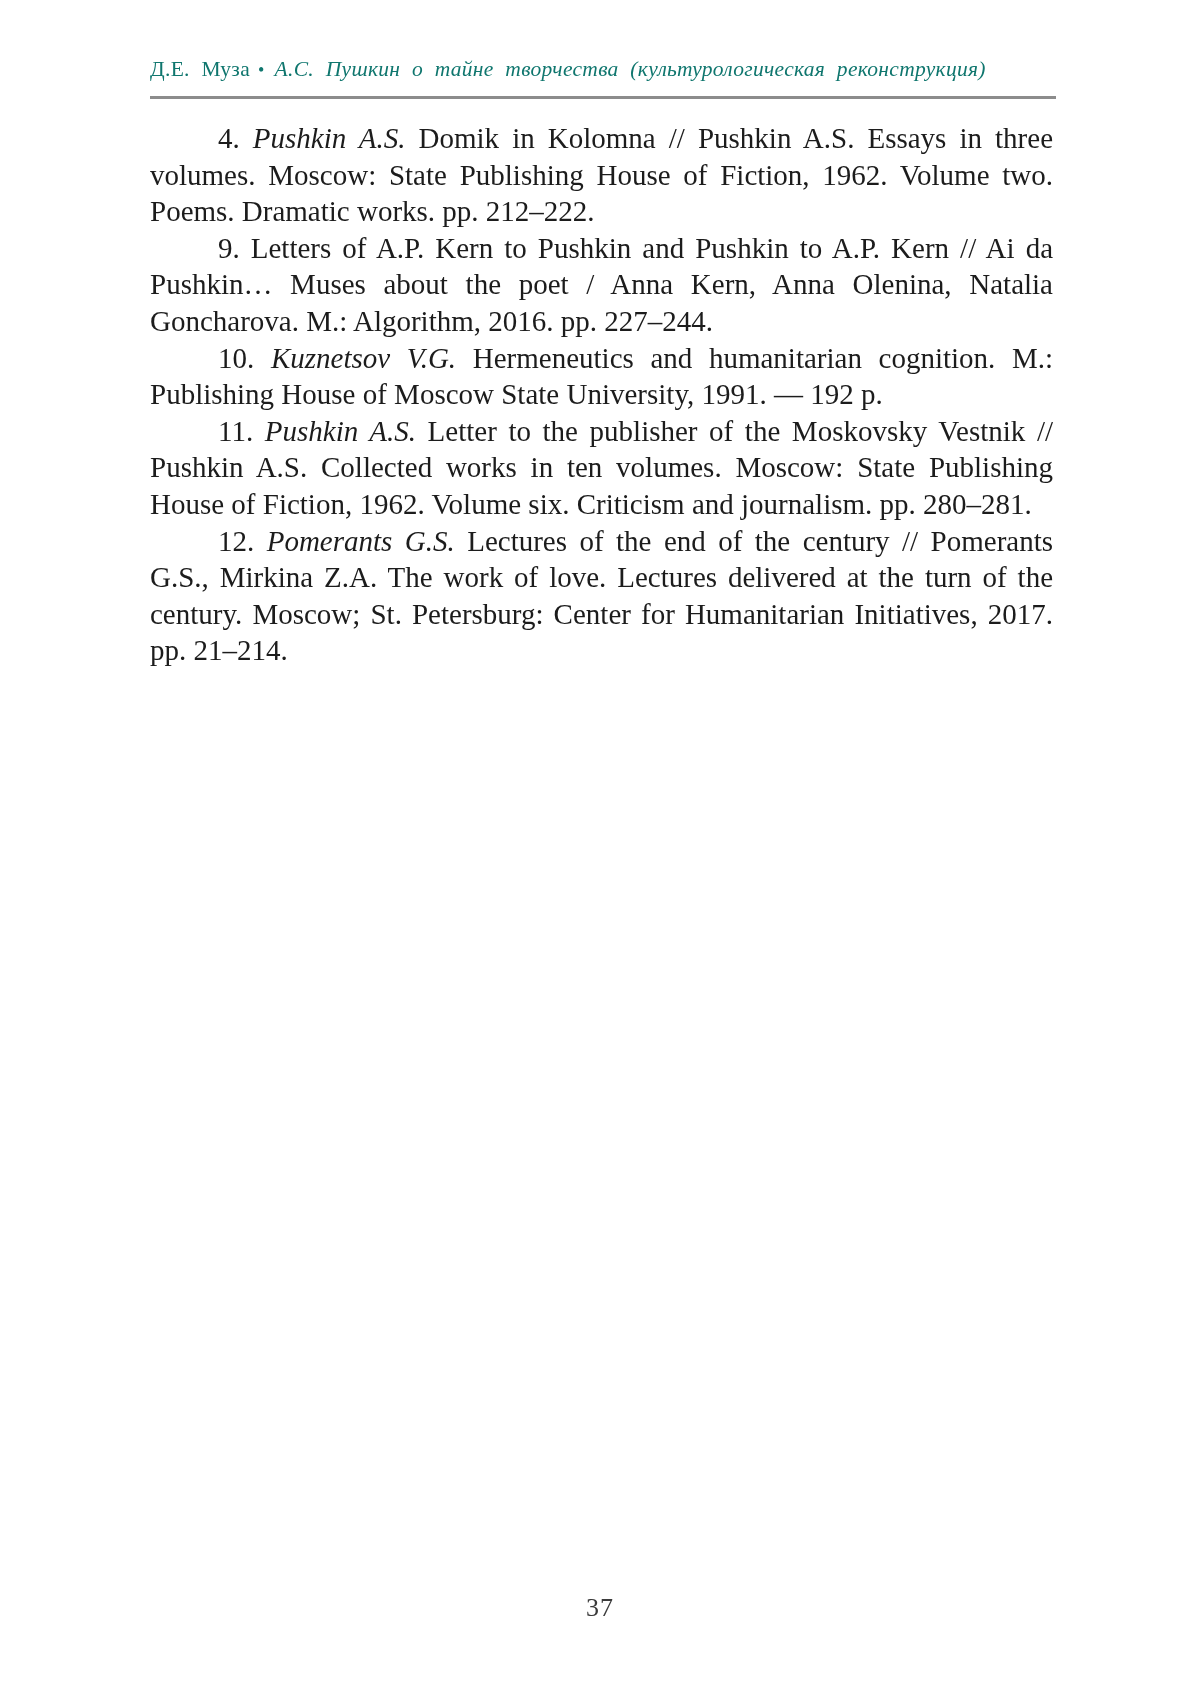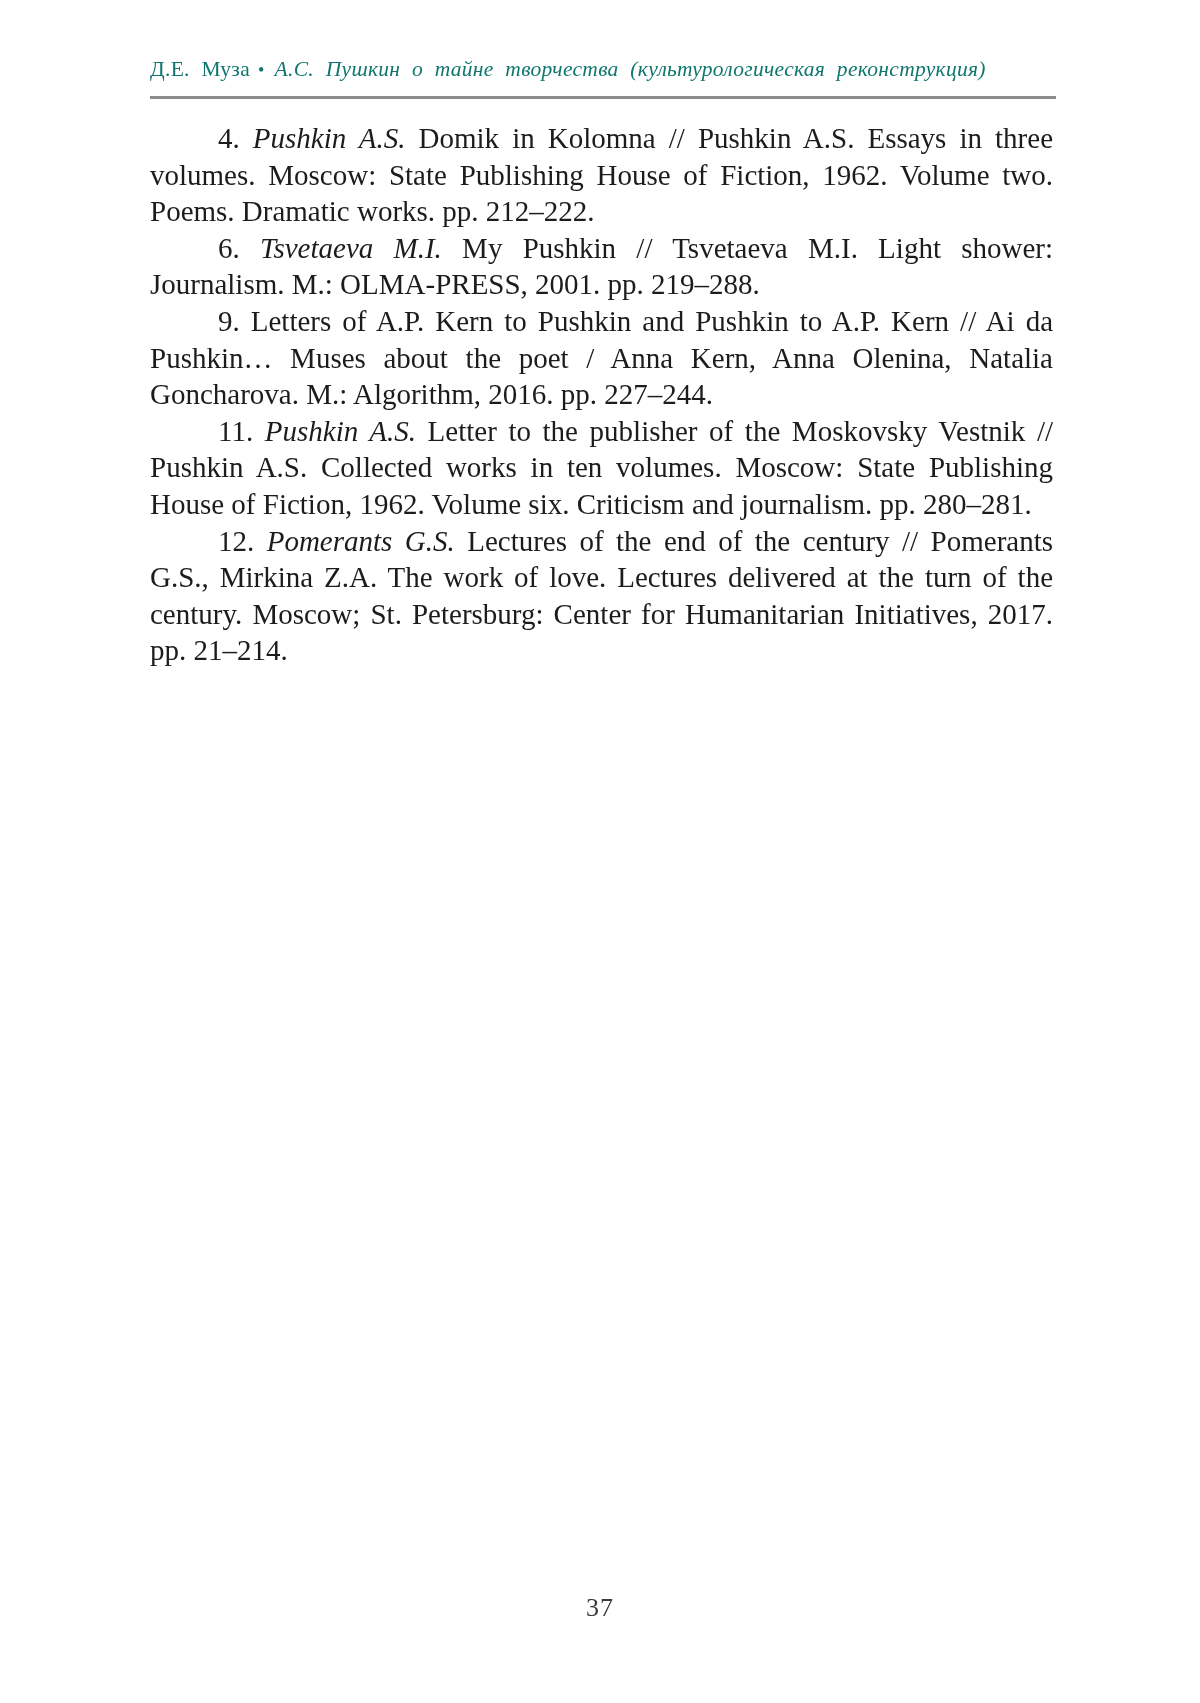--- a/index.html
+++ b/index.html
@@ -78,28 +78,28 @@
 </div>
 <div class="header-rule"></div>
 
 <div class="bibliography">
   <p class="entry">
     <span class="num">4.</span>
     <span class="author">Pushkin A.S.</span>
     <span class="text">Domik in Kolomna // Pushkin A.S. Essays in three volumes. Moscow: State Publishing House of Fiction, 1962. Volume two. Poems. Dramatic works. pp. 212–222.</span>
   </p>
   <p class="entry">
-    <span class="num">6.</span>
-    <span class="author">Tsvetaeva M.I.</span>
-    <span class="text">My Pushkin // Tsvetaeva M.I. Light shower: Journalism. M.: OLMA-PRESS, 2001. pp. 219–288.</span>
-  </p>
-  <p class="entry">
     <span class="num">9.</span>
     <span class="author"></span>
     <span class="text">Letters of A.P. Kern to Pushkin and Pushkin to A.P. Kern // Ai da Pushkin… Muses about the poet / Anna Kern, Anna Olenina, Natalia Goncharova. M.: Algorithm, 2016. pp. 227–244.</span>
+  </p>
+  <p class="entry">
+    <span class="num">10.</span>
+    <span class="author">Kuznetsov V.G.</span>
+    <span class="text">Hermeneutics and humanitarian cognition. M.: Publishing House of Moscow State University, 1991. — 192 p.</span>
   </p>
   <p class="entry">
     <span class="num">11.</span>
     <span class="author">Pushkin A.S.</span>
     <span class="text">Letter to the publisher of the Moskovsky Vestnik // Pushkin A.S. Collected works in ten volumes. Moscow: State Publishing House of Fiction, 1962. Volume six. Criticism and journalism. pp. 280–281.</span>
   </p>
   <p class="entry">
     <span class="num">12.</span>
     <span class="author">Pomerants G.S.</span>
     <span class="text">Lectures of the end of the century // Pomerants G.S., Mirkina Z.A. The work of love. Lectures delivered at the turn of the century. Moscow; St. Petersburg: Center for Humanitarian Initiatives, 2017. pp. 21–214.</span>

